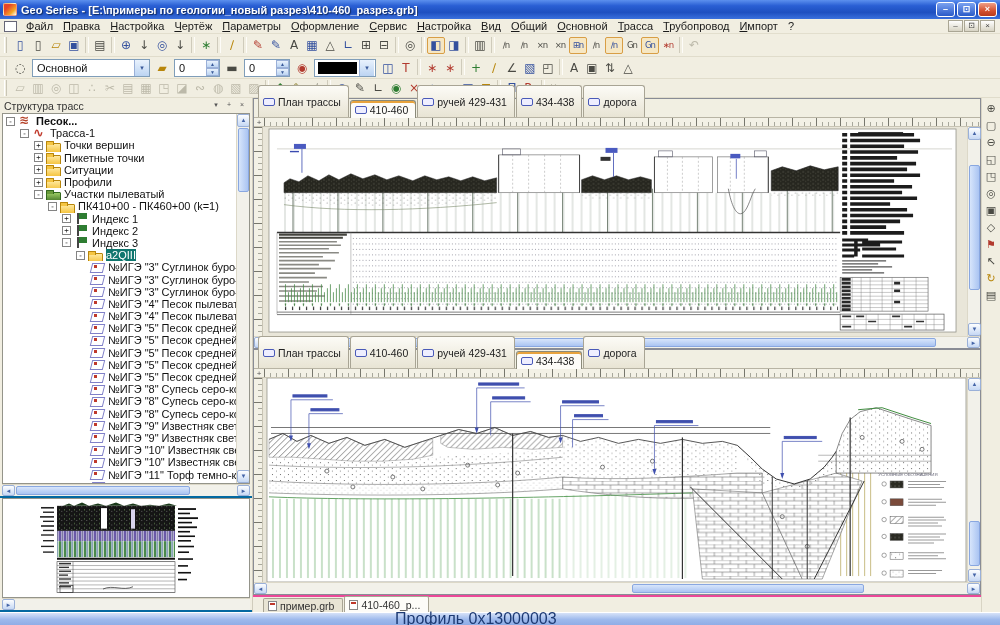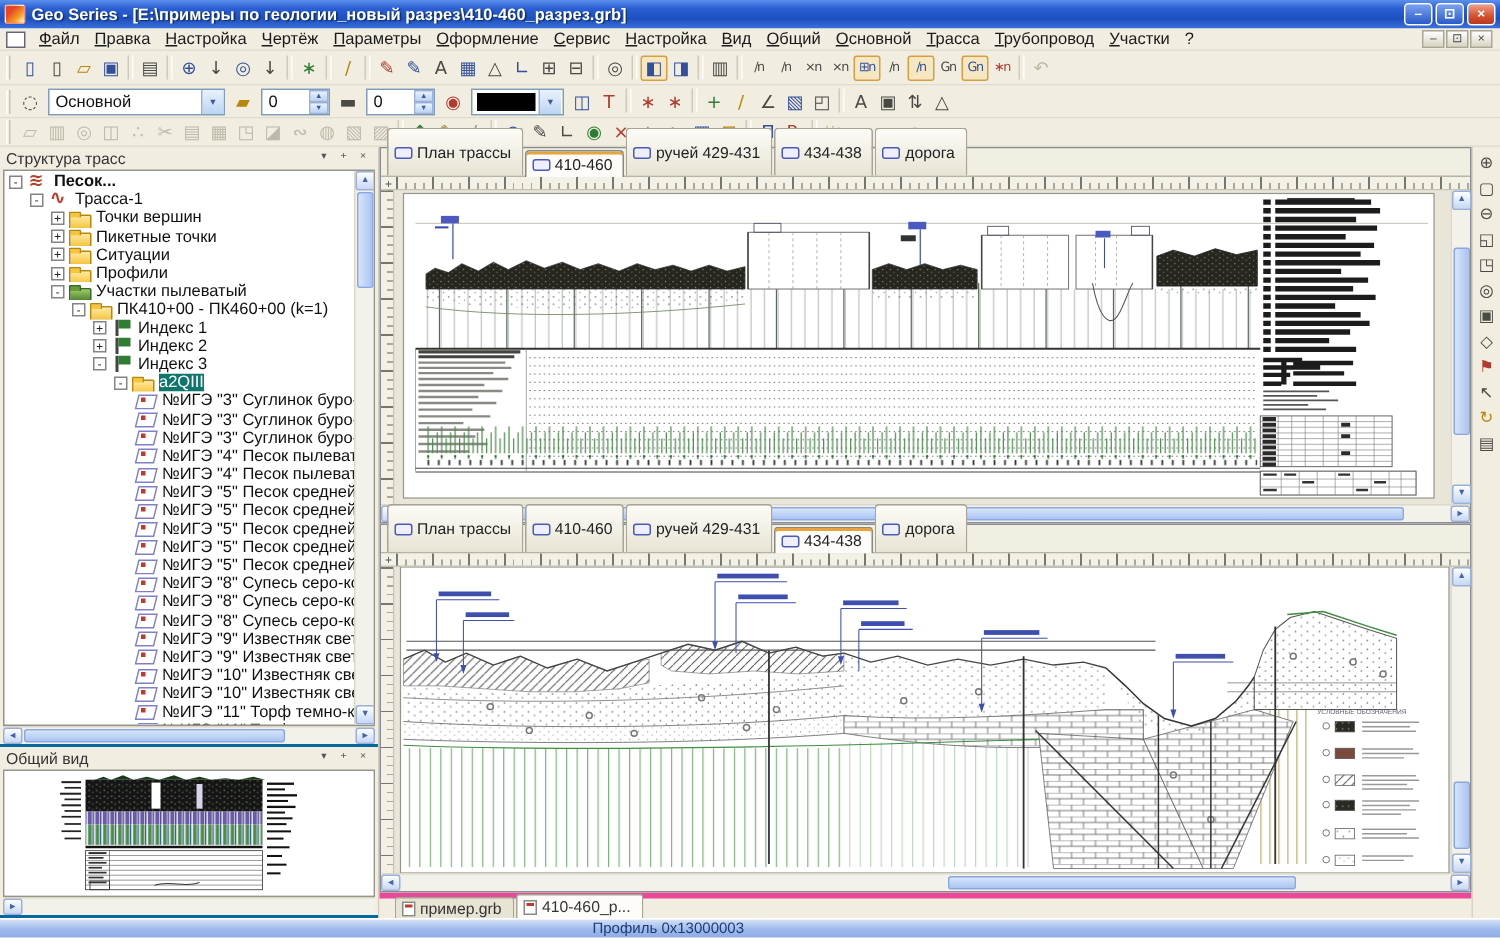--- a/index.html
+++ b/index.html
@@ -96,30 +96,30 @@
   .dtab.act{background:#fdfcf8;height:18px;border-color:#8a8a7a;box-shadow:inset 0 2px 0 #e8a33d;margin-bottom:-1px}
   .dtico{width:12px;height:8px;border:1px solid #4a5ab8;border-radius:2px;margin-right:3px;background:#eef;flex:none}
   .hruler{height:9px;background:#f3f1e6;border-bottom:1px solid #c8c4b4;display:flex;flex:none}
   .hruler .ticks{flex:1;background-image:repeating-linear-gradient(90deg,#77776d 0 1px,transparent 1px 24px),repeating-linear-gradient(90deg,#a8a89c 0 1px,transparent 1px 6px);background-size:100% 8px,100% 4px;background-position:left bottom;background-repeat:repeat-x}
   .rcorner{width:10px;font-size:8px;line-height:9px;color:#555;text-align:center;flex:none}
   .dbody{flex:1;display:flex;min-height:0}
   .vruler{width:9px;flex:none;background:#f3f1e6;border-right:1px solid #c8c4b4;background-image:repeating-linear-gradient(180deg,#77776d 0 1px,transparent 1px 24px),repeating-linear-gradient(180deg,#a8a89c 0 1px,transparent 1px 6px);background-size:8px 100%,4px 100%;background-position:right top;background-repeat:repeat-y}
   .canvas{flex:1;position:relative;min-width:0}
   .canvas svg{position:absolute;inset:0;width:100%;height:100%}
 
-  .ftabs{height:17px;background:#f1eee1;border-top:4px solid #ec4899;display:flex;align-items:flex-end;padding-left:10px;gap:1px;flex:none}
+  .ftabs{height:17px;background:#f1eee1;border-top:2px solid #ec4899;display:flex;align-items:flex-end;padding-left:10px;gap:1px;flex:none}
   .ftab{display:inline-flex;align-items:center;height:14px;padding:0 8px 0 4px;font-size:10.5px;background:#e8e4d4;border:1px solid #a8a494;border-bottom:none;border-radius:2px 2px 0 0;color:#333;white-space:nowrap}
   .ftab.act{background:#fdfcf8;height:16px}
   .ftico{width:9px;height:10px;border:1px solid #888;background:#fff;margin-right:3px;position:relative;flex:none}
   .ftico::after{content:"";position:absolute;left:1px;top:1px;width:5px;height:2px;background:#c0392b}
 
   .rtools{width:19px;background:#f1eee1;border-left:1px solid #d8d4c4;display:flex;flex-direction:column;align-items:center;padding-top:2px;flex:none}
   .rti{width:17px;height:17px;font-size:11px}
 
-  .statusbar{height:13px;background:linear-gradient(180deg,#d6e2f8,#9db9ec 55%,#8fade6);border-top:1px solid #fff;font-size:10px;color:#1d3a73;display:flex;align-items:center}
+  .statusbar{height:13px;background:linear-gradient(180deg,#d6e2f8,#9db9ec 55%,#8fade6);border-top:1px solid #fff;font-size:16px;color:#1d3a73;display:flex;align-items:center}
   .status-t{margin-left:39.5%;white-space:nowrap}
 </style>
 </head>
 <body>
 
 <div class="titlebar">
   <span class="appico"></span>
   <span class="title">Geo Series - [E:\примеры по геологии_новый разрез\410-460_разрез.grb]</span>
   <span class="winbtns">
     <span class="wb min">–</span>
@@ -138,21 +138,21 @@
       <span class="mitem">Чертёж</span>
       <span class="mitem">Параметры</span>
       <span class="mitem">Оформление</span>
       <span class="mitem">Сервис</span>
       <span class="mitem">Настройка</span>
       <span class="mitem">Вид</span>
       <span class="mitem">Общий</span>
       <span class="mitem">Основной</span>
       <span class="mitem">Трасса</span>
       <span class="mitem">Трубопровод</span>
-      <span class="mitem">Участки</span>
+      <span class="mitem">Импорт</span>
       <span class="mitem">?</span>
     </span>
   <span class="mdibtns">
     <span class="mwb">–</span>
     <span class="mwb">⊡</span>
     <span class="mwb">×</span>
   </span>
 </div>
 
 <div class="tbar tb1">
@@ -508,26 +508,20 @@
         </div>
       </div>
       <div class="hsb" style="margin:0 2px">
         <span class="hsar lft">◄</span>
         <span class="hsth" style="left:14px;width:70%"></span>
         <span class="hsar rgt">►</span>
       </div>
     </div>
 
     <div class="panel pview">
-      <div class="phead">
-        <span class="phead-t">Общий вид</span>
-        <span class="phb">▾</span>
-        <span class="phb">+</span>
-        <span class="phb">×</span>
-      </div>
       <div class="viewcanvas">
         <svg viewBox="0 0 246 86" preserveAspectRatio="none">
           <defs>
             <pattern id="o-spk" width="5" height="4" patternUnits="userSpaceOnUse">
                 <rect width="5" height="4" fill="#151515"></rect>
                 <rect x="1" y="1" width="1" height="1" fill="#5a7a4a"></rect>
                 <rect x="3.4" y="2.4" width="0.8" height="0.8" fill="#777"></rect>
               </pattern>
             <pattern id="o-purp" width="5" height="8" patternUnits="userSpaceOnUse">
                 <rect width="5" height="8" fill="#e2def2"></rect>

